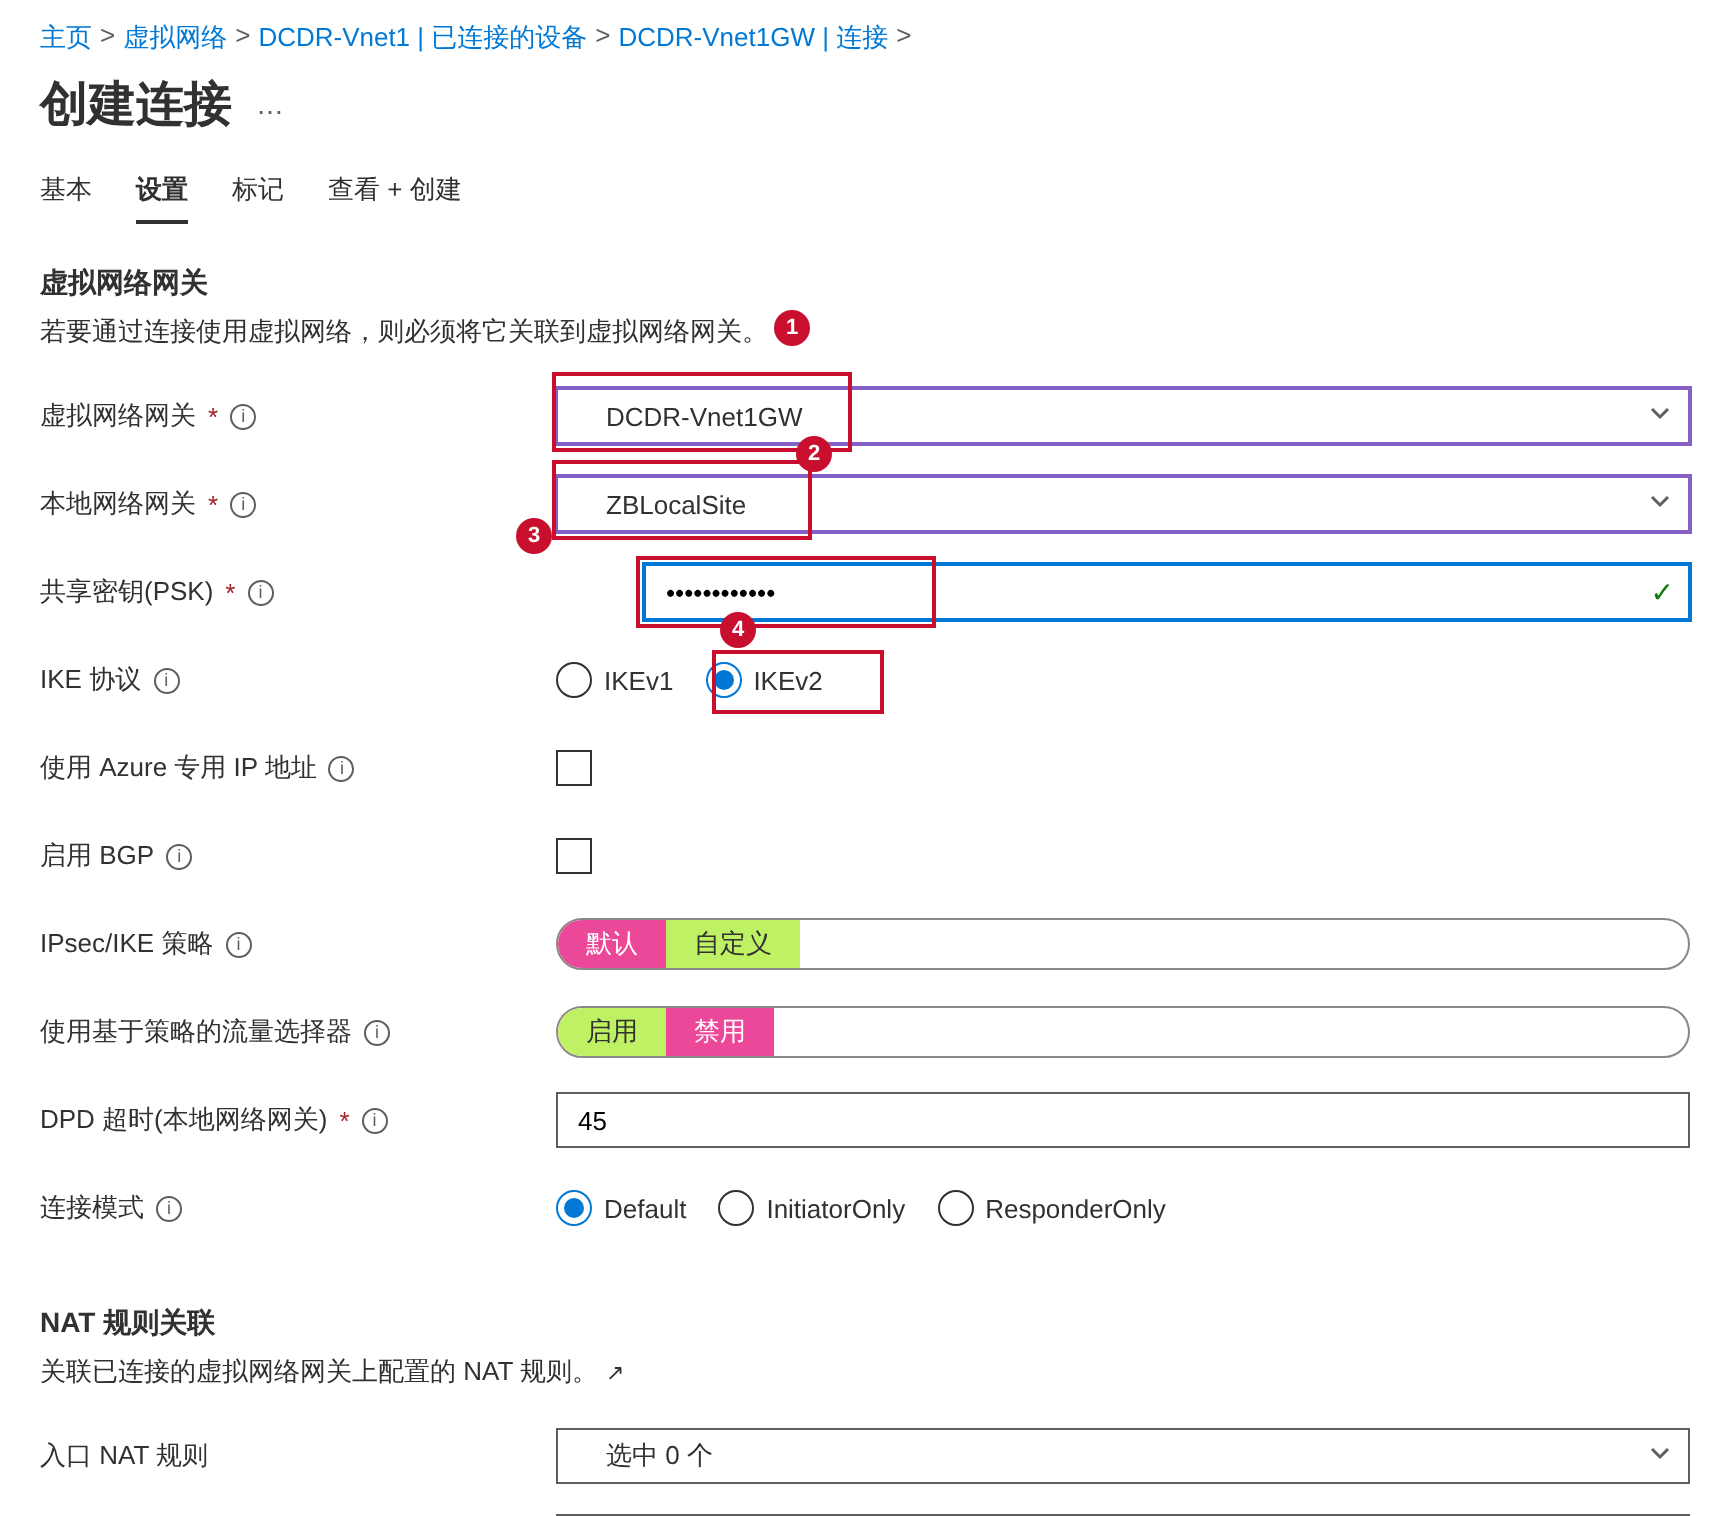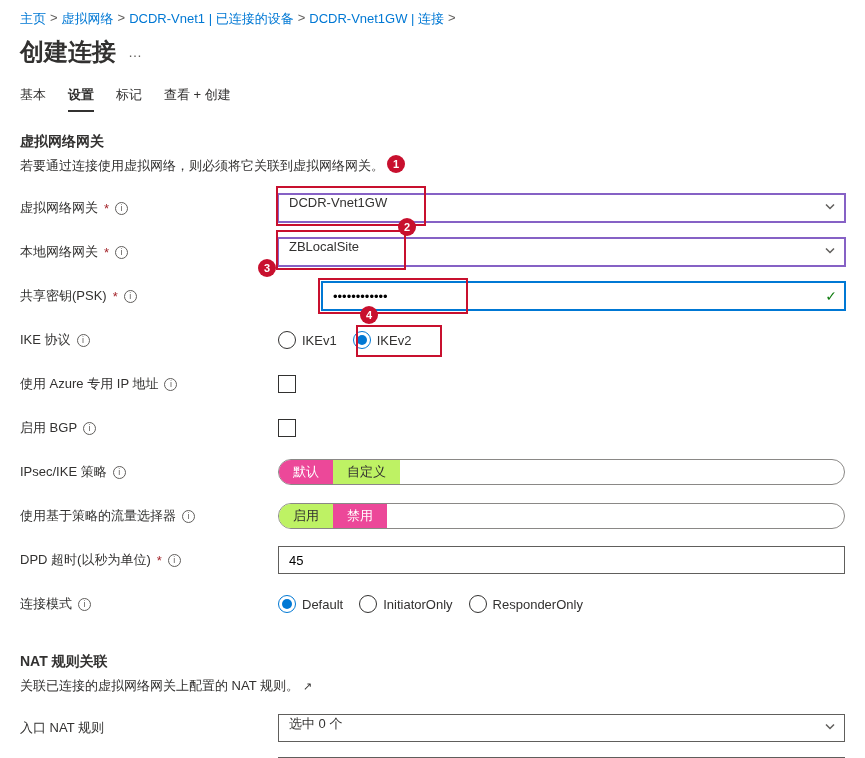--- a/index.html
+++ b/index.html
@@ -14,21 +14,21 @@
     .tabs { display: flex; gap: 22px; border-bottom: 1px solid transparent; margin-bottom: 20px; }
     .tab { padding-bottom: 6px; cursor: pointer; color: #323130; border-bottom: 2px solid transparent; }
     .tab.active { font-weight: 600; border-bottom: 2px solid #323130; }
     .section-title { font-weight: 600; font-size: 14px; margin-bottom: 6px; margin-top: 6px; }
     .section-desc { color: #323130; margin-bottom: 18px; font-size: 13px; }
     .form-row { display: flex; align-items: center; margin-bottom: 14px; min-height: 30px; }
     .form-label { width: 258px; display: flex; align-items: center; gap: 6px; }
     .req { color: #a4262c; }
     .info-icon { display: inline-flex; align-items: center; justify-content: center; width: 13px; height: 13px; border: 1px solid #605e5c; border-radius: 50%; font-size: 9px; color: #605e5c; cursor: pointer; line-height: 1; }
     .form-control { flex: 1; position: relative; }
-    .dropdown { width: 100%; height: 28px; border: 1px solid #605e5c; padding: 0 28px 0 10px; background: #fff; display: flex; align-items: flex-start; cursor: pointer; position: relative; }
+    .dropdown { width: 100%; height: 28px; border: 1px solid #605e5c; padding: 0 28px 0 24px; background: #fff; display: flex; align-items: center; cursor: pointer; position: relative; }
     .dropdown.purple { border-color: #8661c5; outline: 1px solid #8661c5; }
     .dropdown .chevron { position: absolute; right: 8px; top: 50%; transform: translateY(-50%); }
     .input-text { width: 100%; height: 28px; border: 1px solid #605e5c; padding: 0 28px 0 10px; font-family: inherit; font-size: 13px; }
     .input-text.blue-focus { border-color: #0078d4; outline: 1px solid #0078d4; }
     .check-icon { position: absolute; right: 8px; top: 50%; transform: translateY(-50%); color: #107c10; font-size: 14px; }
     .radio-group { display: flex; align-items: flex-start; gap: 16px; }
     .radio { display: flex; align-items: center; gap: 6px; cursor: pointer; }
     .radio-circle { width: 18px; height: 18px; border: 1px solid #323130; border-radius: 50%; display: flex; align-items: center; justify-content: center; }
     .radio-circle.selected { border-color: #0078d4; }
     .radio-circle.selected::after { content: ""; width: 10px; height: 10px; background: #0078d4; border-radius: 50%; }
@@ -198,21 +198,21 @@
       <div class="pill-group">
         <div class="pill">启用</div>
         <div class="pill active">禁用</div>
       </div>
     </div>
   </div>
 
   
   <div class="form-row">
     <div class="form-label">
-      <span>DPD 超时(以秒为单位)</span>
+      <span>DPD 超时(本地网络网关)</span>
       <span class="req">*</span>
       <span class="info-icon">i</span>
     </div>
     <div class="form-control">
       <input class="input-text" type="text" value="45" style="">
     </div>
   </div>
 
   
   <div class="form-row">

